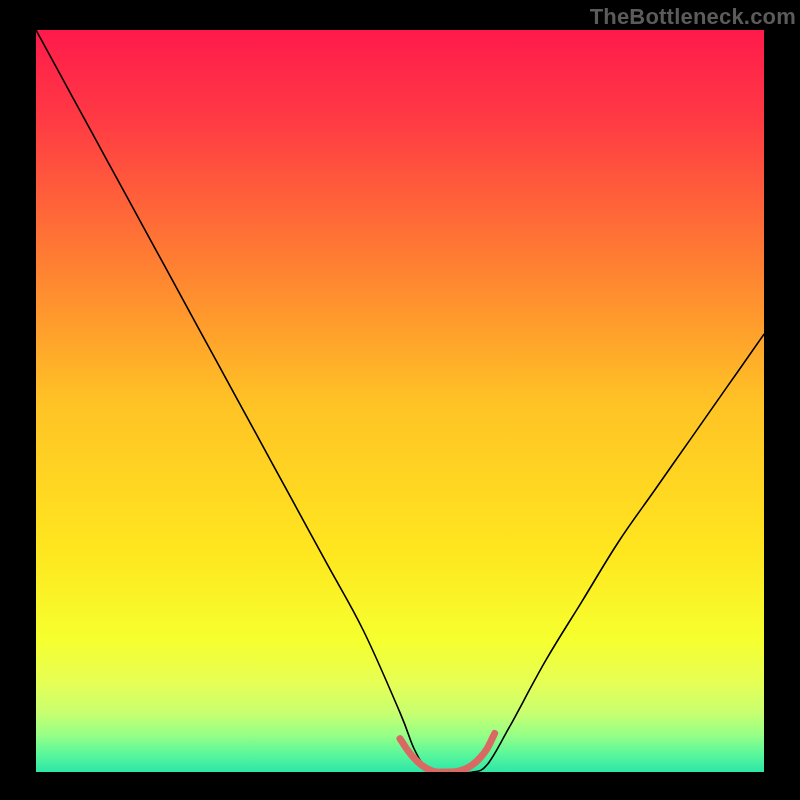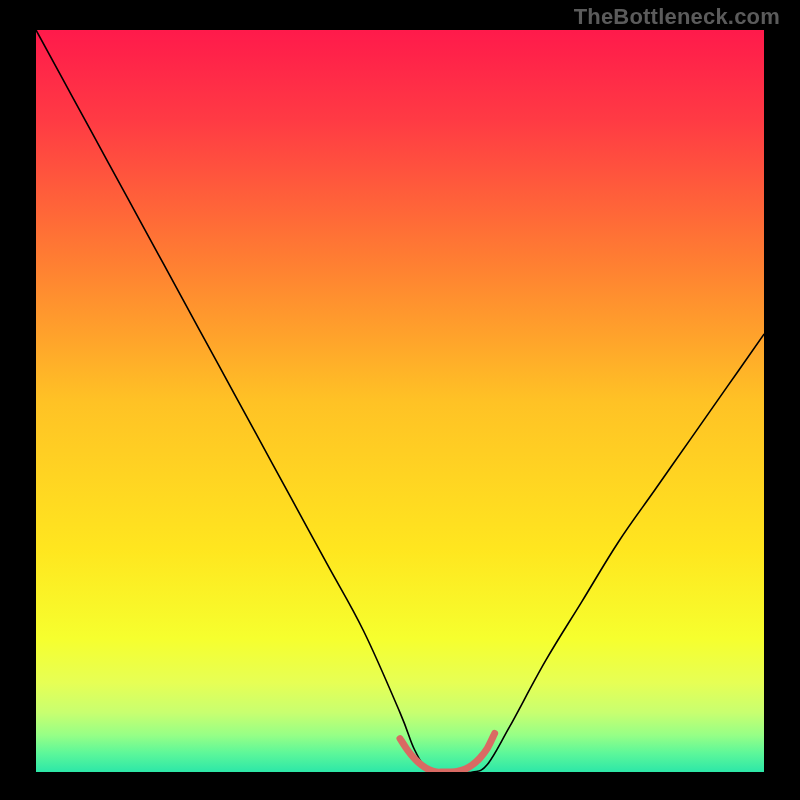--- a/index.html
+++ b/index.html
@@ -13,21 +13,21 @@
   }
   .frame {
     position: relative;
     width: 800px;
     height: 800px;
     background: #000;
   }
   .attribution {
     position: absolute;
     top: 4px;
-    right: 20px;
+    right: 4px;
     color: #5b5b5b;
     font-size: 22px;
     font-weight: 600;
     letter-spacing: 0.2px;
     user-select: none;
   }
   .plot-wrap {
     position: absolute;
     left: 36px;
     top: 30px;

